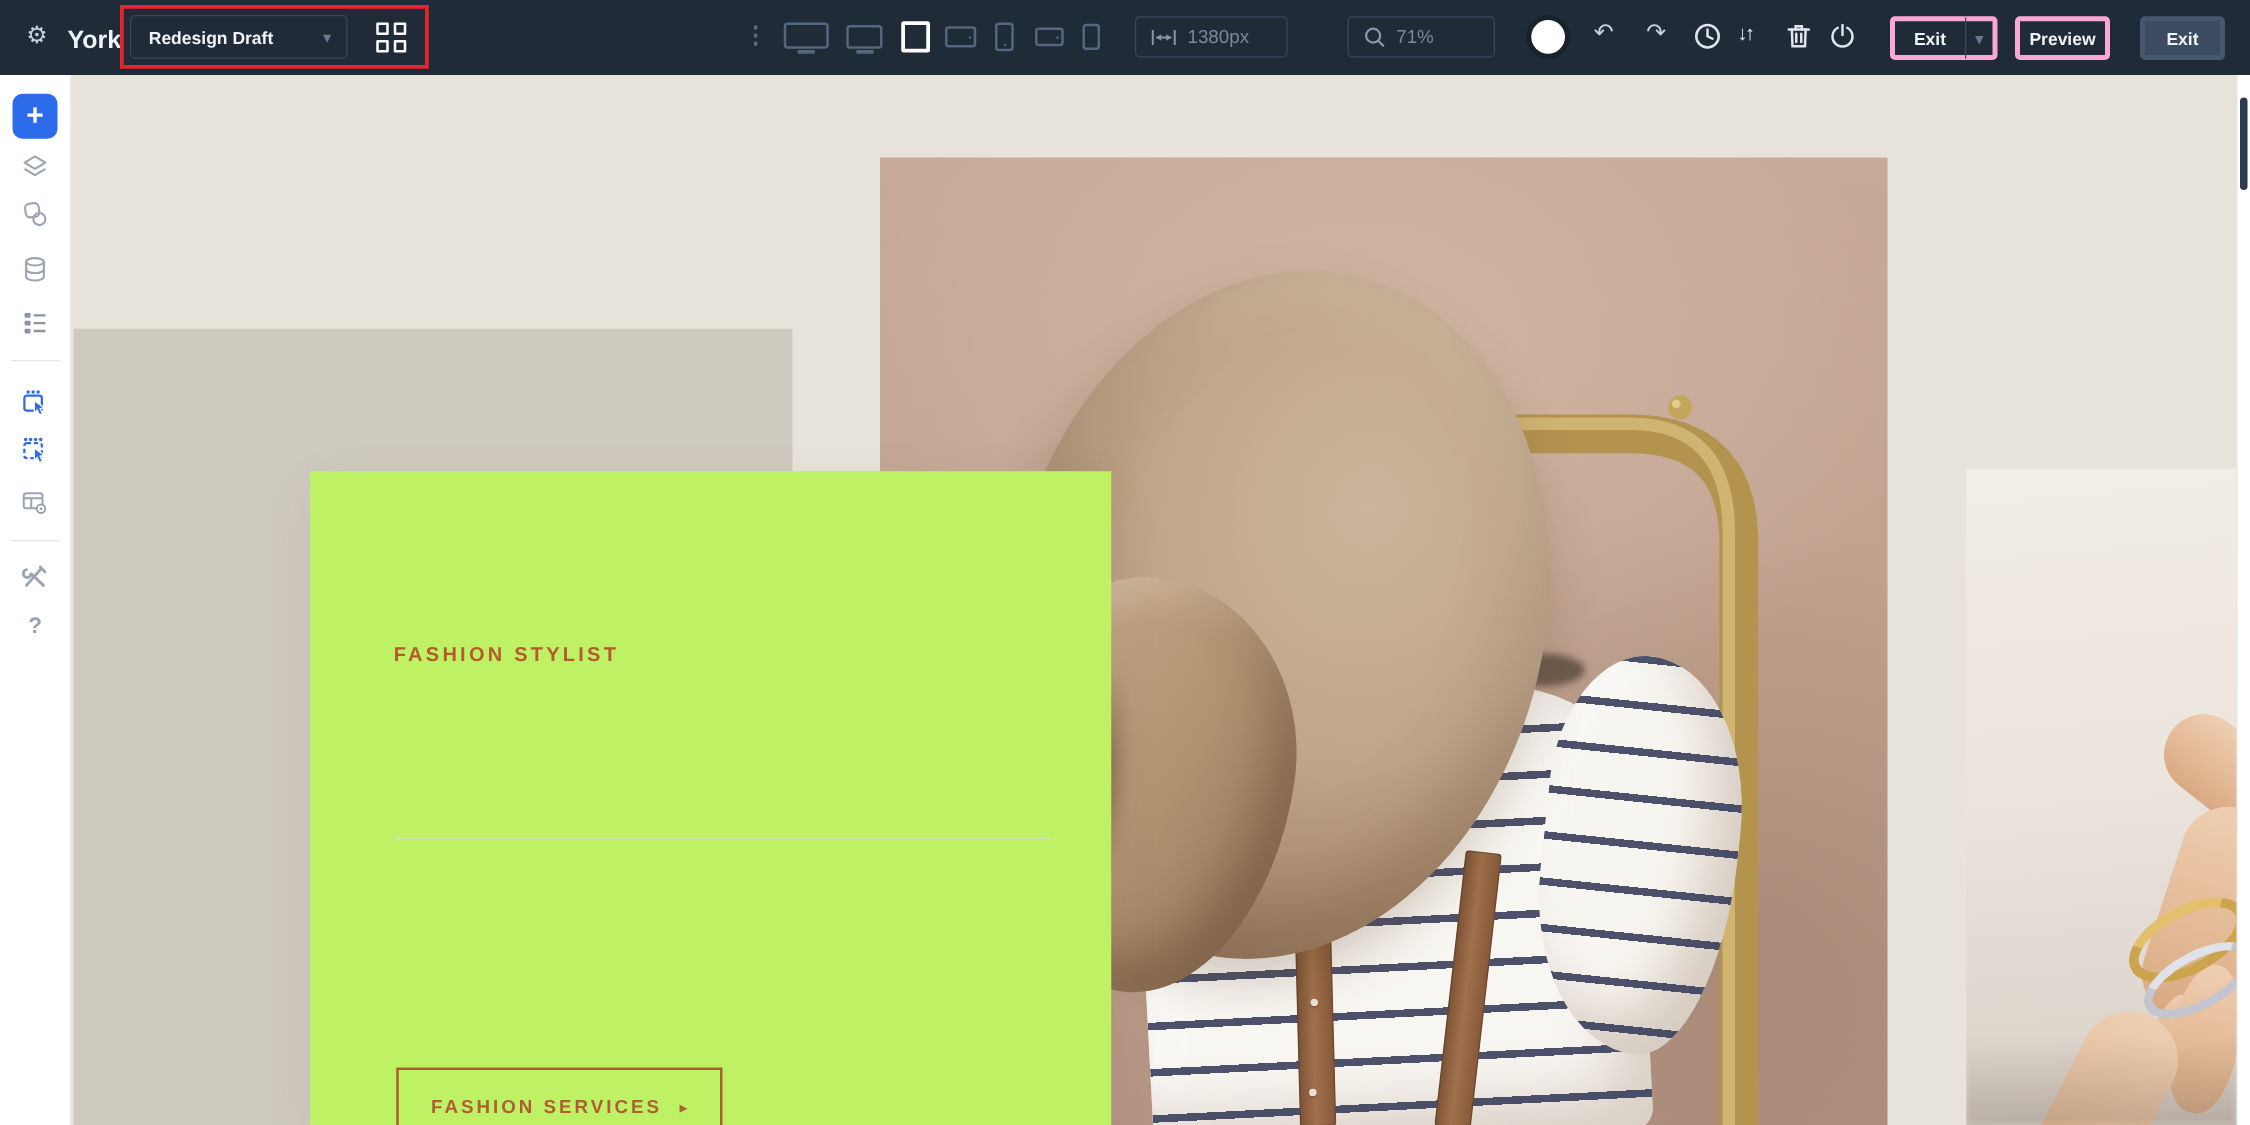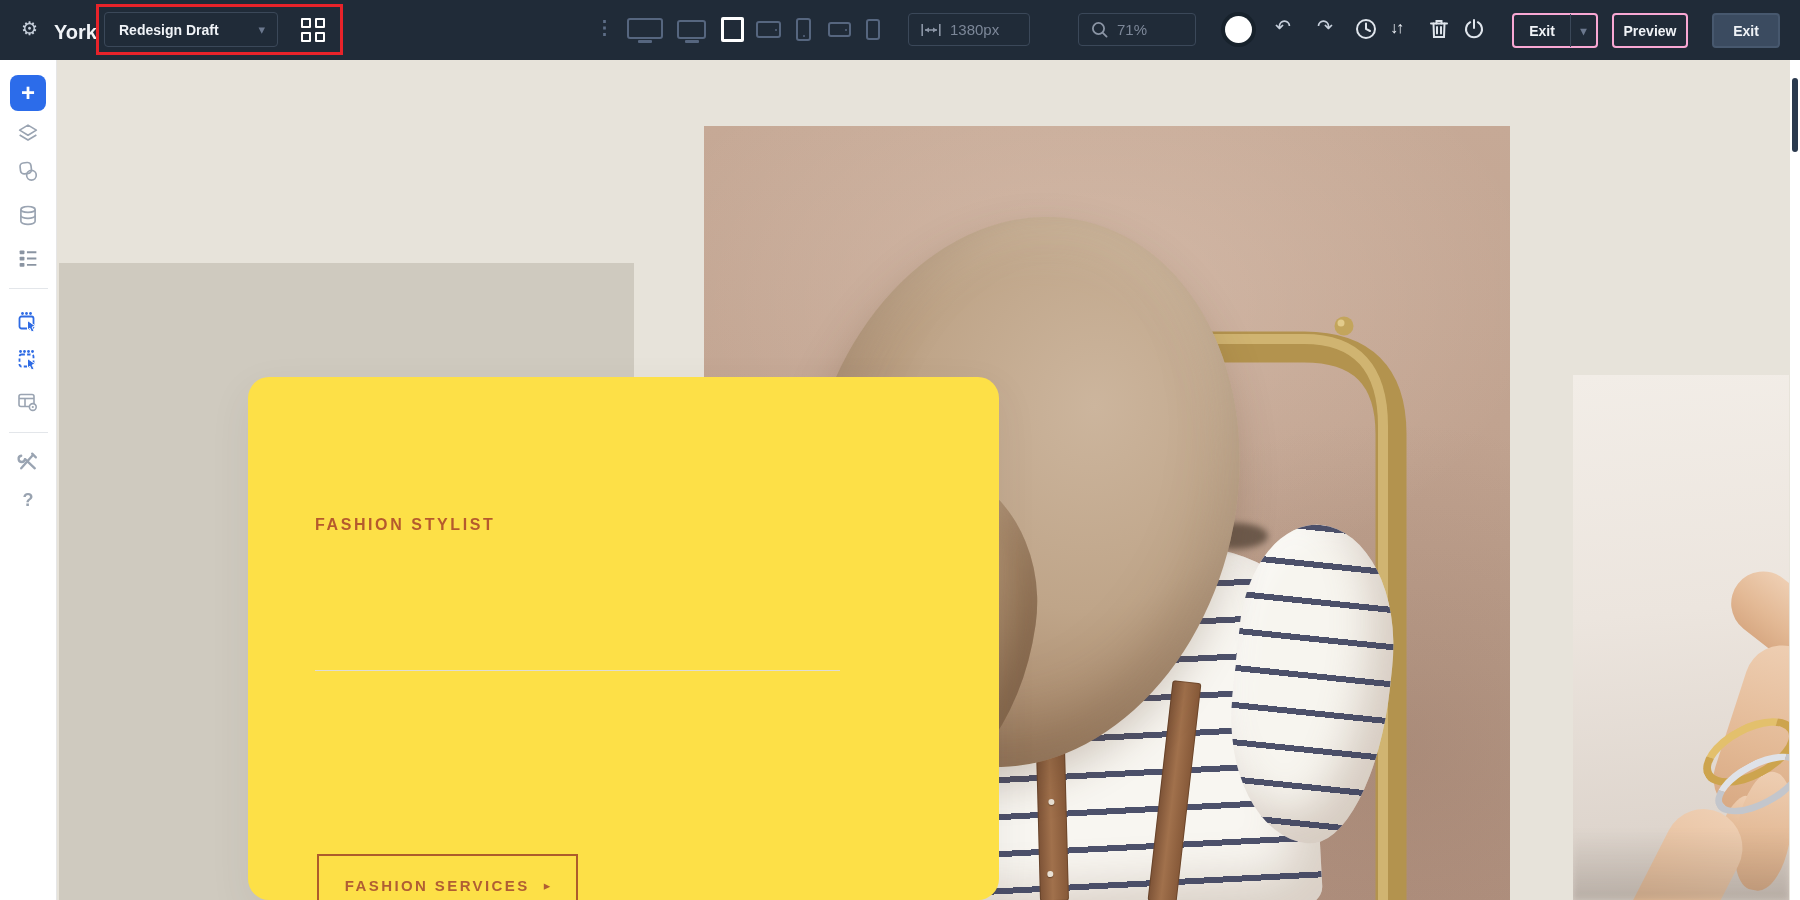--- a/index.html
+++ b/index.html
@@ -36,21 +36,21 @@
   .tb-input { top:13px; height:33px; border:1px solid #3b4859; border-radius:4px; display:flex; align-items:center; color:#7c8798; font-size:15px; gap:9px; }
   .width-input { left:908px; width:122px; padding-left:12px; }
   .zoom-input { left:1078px; width:118px; padding-left:12px; }
   .icon-svg { display:block; }
   .swatch { left:1225px; top:16px; width:27px; height:27px; border-radius:50%; background:#ffffff; box-shadow:0 0 0 4px rgba(10,16,24,.35); cursor:pointer; }
   .tb-glyph { color:#c7d0dc; font-size:19px; cursor:pointer; line-height:20px; }
   .undo { left:1275px; top:17px; }
   .redo { left:1317px; top:17px; }
   .ticon { top:17px; cursor:pointer; }
   .sort-glyph { left:1390px; top:18px; color:#e9edf3; font-size:16px; font-weight:bold; letter-spacing:-2px; }
-  .tb-btn { top:13px; height:35px; border:2px solid #f9a8d4; border-radius:4px; display:flex; align-items:center; justify-content:center; color:#f0f3f7; font-size:14px; font-weight:bold; cursor:pointer; background:transparent; }
+  .tb-btn { top:13px; height:35px; border:4px solid #f9a8d4; border-radius:4px; display:flex; align-items:center; justify-content:center; color:#f0f3f7; font-size:14px; font-weight:bold; cursor:pointer; background:transparent; }
   .exit-btn { left:1512px; width:86px; justify-content:flex-start; }
   .exit-btn .lbl { width:56px; text-align:center; }
   .exit-btn .sep { width:1px; height:33px; background:#3b4859; }
   .exit-btn .chev { flex:1; text-align:center; color:#6b788e; font-size:12px; }
   .preview-btn { left:1612px; width:76px; }
   .save-btn { left:1712px; width:68px; background:#3b4b60; border-color:#47586e; }
 
   
   .sidebar { position:absolute; left:0; top:60px; width:57px; height:840px; background:#ffffff; border-right:1px solid #e6e6e6; z-index:40; }
   .sb { position:absolute; left:50%; transform:translateX(-50%); cursor:pointer; }
@@ -96,21 +96,21 @@
   .arm-fore  { position:absolute; left:156px; top:268px; width:76px; height:176px; border-radius:38px; transform:rotate(18deg); }
   .hand      { position:absolute; left:164px; top:396px; width:54px; height:120px; border-radius:50% 50% 45% 45%; transform:rotate(10deg); }
   .thumb     { position:absolute; left:150px; top:418px; width:22px; height:62px; border-radius:50%; transform:rotate(26deg); }
   .arm-lower { position:absolute; left:66px; top:428px; width:78px; height:190px; border-radius:40px; transform:rotate(27deg); }
   .bangle { position:absolute; border-radius:50%; }
   .bangle-gold { left:126px; top:350px; width:102px; height:54px; border:8px solid #cda44e; border-top-color:#e3c06c; transform:rotate(-28deg); }
   .bangle-silver { left:138px; top:386px; width:96px; height:46px; border:7px solid #c3c6cc; border-top-color:#dfe2e8; transform:rotate(-28deg); }
   .floor-shadow { position:absolute; left:0; bottom:0; width:100%; height:70px; background:linear-gradient(180deg, rgba(0,0,0,0), rgba(115,105,95,.28)); filter:blur(3px); }
 
   
-  .hero-card { position:absolute; left:191px; top:317px; width:751px; height:523px; background:#fde047; box-shadow:0 14px 40px rgba(80,70,60,.08);border-radius:21px; }
+  .hero-card { position:absolute; left:191px; top:317px; width:641px; height:523px; background:#bef264; box-shadow:0 14px 40px rgba(80,70,60,.08); }
   .eyebrow { position:absolute; left:67px; top:139px; color:#b55a2d; font-size:16px; font-weight:bold; letter-spacing:2.6px; }
   .headline { position:absolute; left:63px; top:160px; font-family:"Liberation Serif", serif; font-weight:400; font-size:62px; color:#33373a; letter-spacing:.5px; }
   .card-divider { position:absolute; left:67px; top:293px; width:525px; height:1px; background:#dedcd6; }
   .card-para { position:absolute; left:67px; top:330px; width:525px; color:#53575a; font-size:20px; line-height:37px; }
   .cta-btn { position:absolute; left:69px; top:477px; width:261px; height:62px; border:2px solid #ad5c2b; background:transparent; display:flex; align-items:center; justify-content:center; gap:14px; cursor:pointer; }
   .cta-btn .lbl { color:#b05e33; font-size:15px; font-weight:bold; letter-spacing:2.4px;text-align:right; }
   .cta-btn .arr { color:#b05e33; font-size:13px; }
 
   
   .scrollbar { position:absolute; left:1733px; top:0; width:10px; height:840px; background:#ffffff; }

